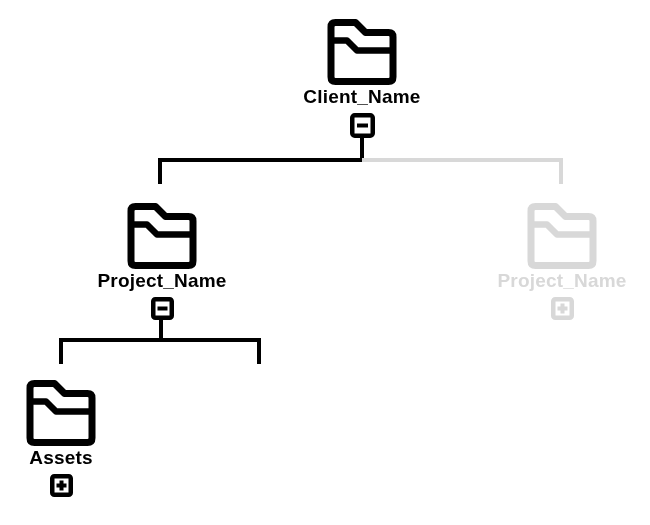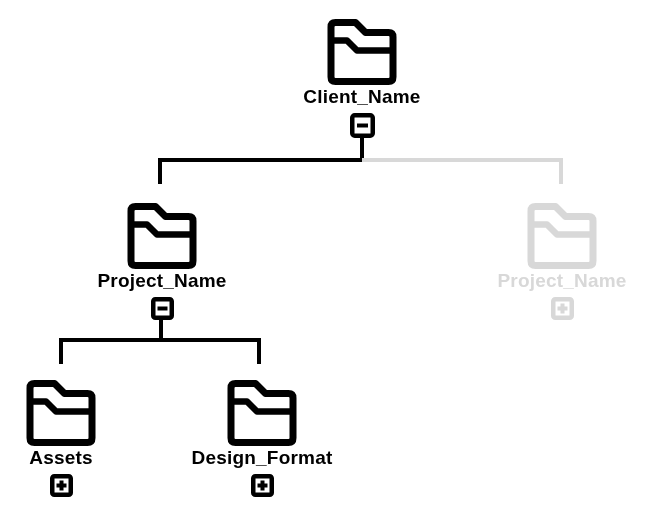--- a/index.html
+++ b/index.html
@@ -107,25 +107,14 @@
       <path d="M4 58 V8 Q4 3.5 8.5 3.5 H28.5 L38.5 13.5 H61.5 Q66 13.5 66 18 V58 Q66 62.5 61.5 62.5 H8.5 Q4 62.5 4 58 Z" fill="none" stroke="currentColor" stroke-width="7" stroke-linejoin="round"></path>
       <path d="M4 21.5 H20 L30 31.5 H66" fill="none" stroke="currentColor" stroke-width="6.5" stroke-linejoin="round"></path>
     </svg>
     <div class="label">Assets</div>
     <svg class="toggle" viewBox="0 0 23 23" width="23" height="23">
       <rect x="2.25" y="2.25" width="18.5" height="18.5" rx="2" fill="none" stroke="currentColor" stroke-width="4.5"></rect>
       <path d="M6.5 11.5 H16.5 M11.5 6.5 V16.5" fill="none" stroke="currentColor" stroke-width="4"></path>
     </svg>
   </div>
 
-  <div class="node node-design">
-    <svg class="folder" viewBox="0 0 70 66" width="70" height="66">
-      <path d="M4 58 V8 Q4 3.5 8.5 3.5 H28.5 L38.5 13.5 H61.5 Q66 13.5 66 18 V58 Q66 62.5 61.5 62.5 H8.5 Q4 62.5 4 58 Z" fill="none" stroke="currentColor" stroke-width="7" stroke-linejoin="round"></path>
-      <path d="M4 21.5 H20 L30 31.5 H66" fill="none" stroke="currentColor" stroke-width="6.5" stroke-linejoin="round"></path>
-    </svg>
-    <div class="label">Design_Format</div>
-    <svg class="toggle" viewBox="0 0 23 23" width="23" height="23">
-      <rect x="2.25" y="2.25" width="18.5" height="18.5" rx="2" fill="none" stroke="currentColor" stroke-width="4.5"></rect>
-      <path d="M6.5 11.5 H16.5 M11.5 6.5 V16.5" fill="none" stroke="currentColor" stroke-width="4"></path>
-    </svg>
-  </div>
 
 </div>
 
 </body></html>

